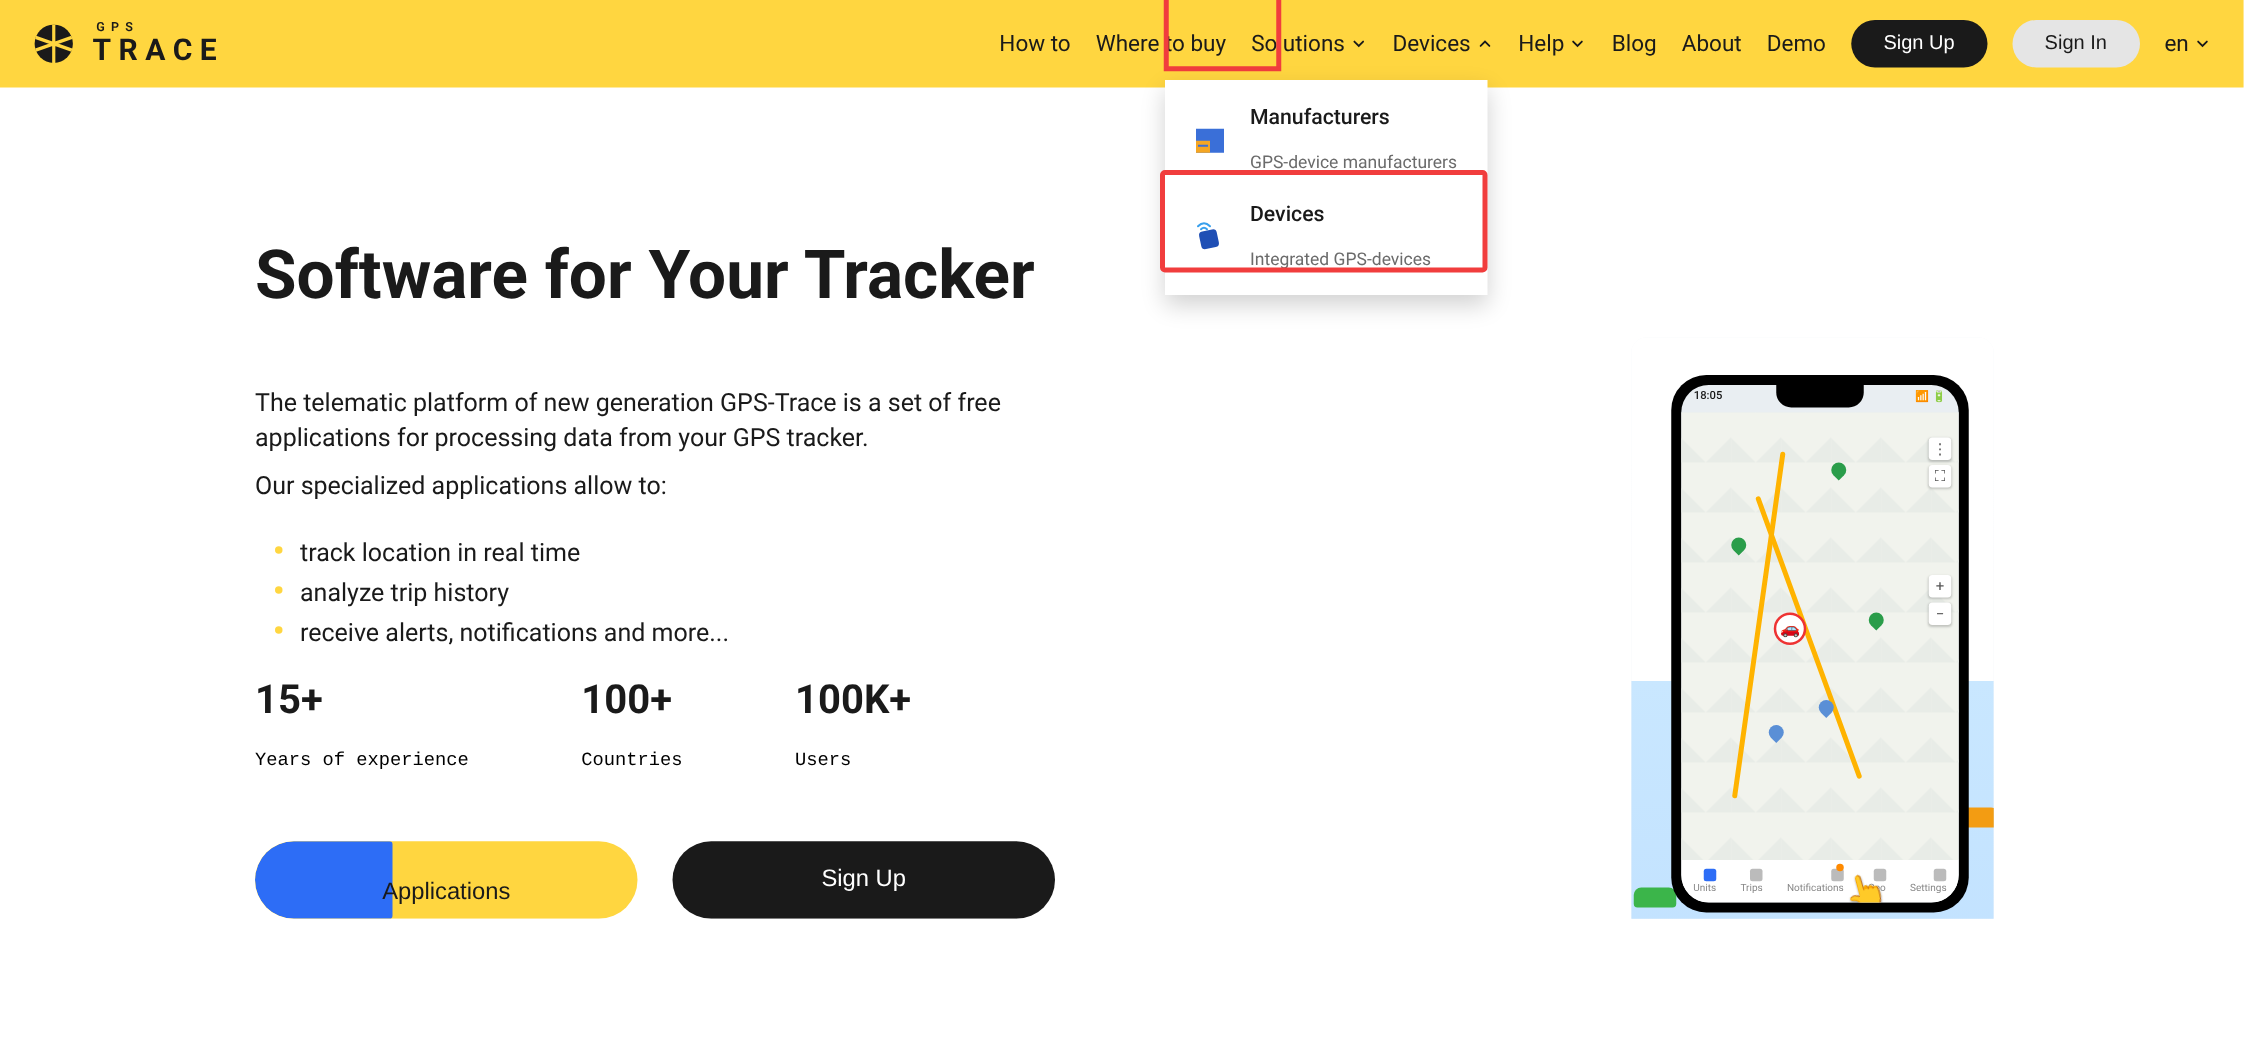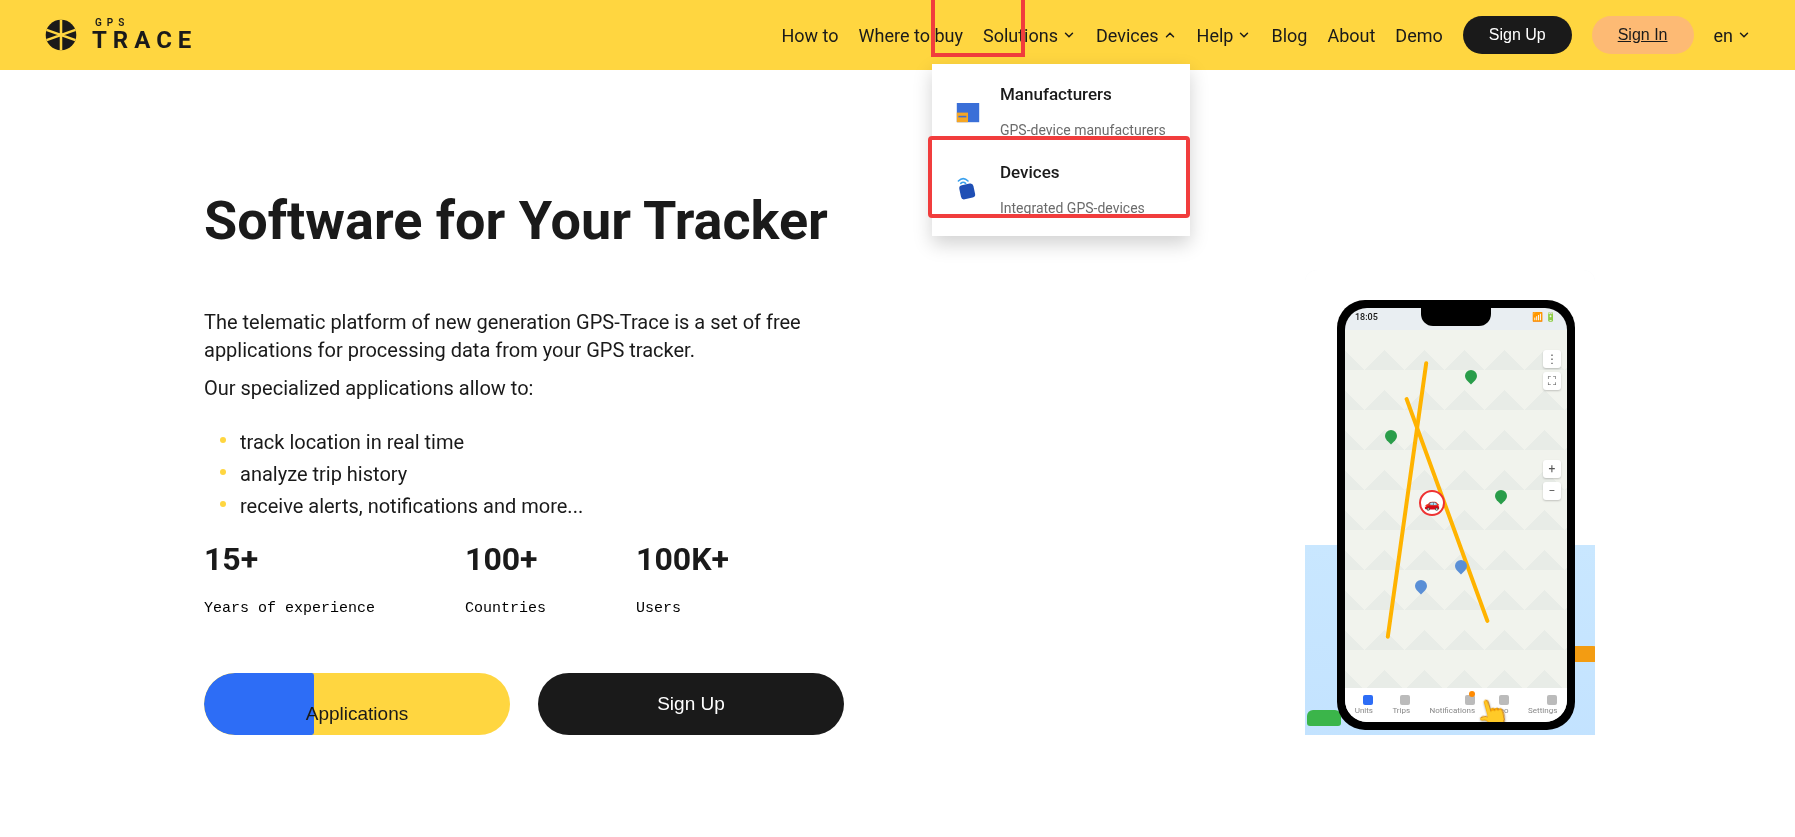--- a/index.html
+++ b/index.html
@@ -1,29 +1,29 @@
 <!DOCTYPE html>
 <html><head>
 <meta charset="utf-8">
 <style>
   * { box-sizing: border-box; margin: 0; padding: 0; }
   body { font-family: -apple-system, BlinkMacSystemFont, "Segoe UI", Roboto, Arial, sans-serif; background:#fff; color:#1a1a1a; }
   
-  .header { background:#ffd640; height:70px; display:flex; align-items:center; padding:0 44px; position:relative; }
+  .header { background:#ffd640; height:70px; display:flex; align-items:center; padding:0 26px; position:relative; }
   .logo { display:flex; align-items:center; gap:14px; cursor:pointer; }
   .logo-mark { width:34px; height:34px; }
   .logo-text { display:flex; flex-direction:column; line-height:1; }
   .logo-text .small { font-size:10px; letter-spacing:5px; font-weight:600; margin-left:3px; }
   .logo-text .big { font-size:24px; font-weight:700; letter-spacing:6px; }
   .nav { margin-left:auto; display:flex; align-items:center; gap:20px; }
   .nav-item { font-size:18px; color:#1a1a1a; cursor:pointer; display:flex; align-items:center; gap:4px; white-space:nowrap; }
   .chev { width:14px; height:14px; }
   .btn { border:none; border-radius:999px; padding:10px 26px; font-size:16px; font-weight:500; cursor:pointer; }
   .btn-dark { background:#1a1a1a; color:#fff; }
-  .btn-light { background:#fdba74; color:#1a1a1a;text-decoration:underline; }
+  .btn-light { background:#e5e5e5; color:#1a1a1a; }
   .lang { display:flex; align-items:center; gap:4px; font-size:18px; cursor:pointer; }
   
   .hl-nav { position:absolute; border:4px solid #f13d3d; top:-5px; height:62px; pointer-events:none; }
   .hl-nav.a { left:931px; width:94px; }
   
   .dropdown { position:absolute; top:64px; left:932px; width:258px; background:#fff; border-radius:0; box-shadow:0 8px 18px rgba(0,0,0,.18); padding:8px 0; z-index:20; }
   .dd-item { display:flex; align-items:center; gap:16px; padding:12px 20px; cursor:pointer; }
   .dd-icon { width:32px; height:32px; flex-shrink:0; }
   .dd-text .t { font-size:17px; color:#1a1a1a; font-weight:500; }
   .dd-text .s { font-size:14px; color:#6b6b6b; margin-top:18px; }

